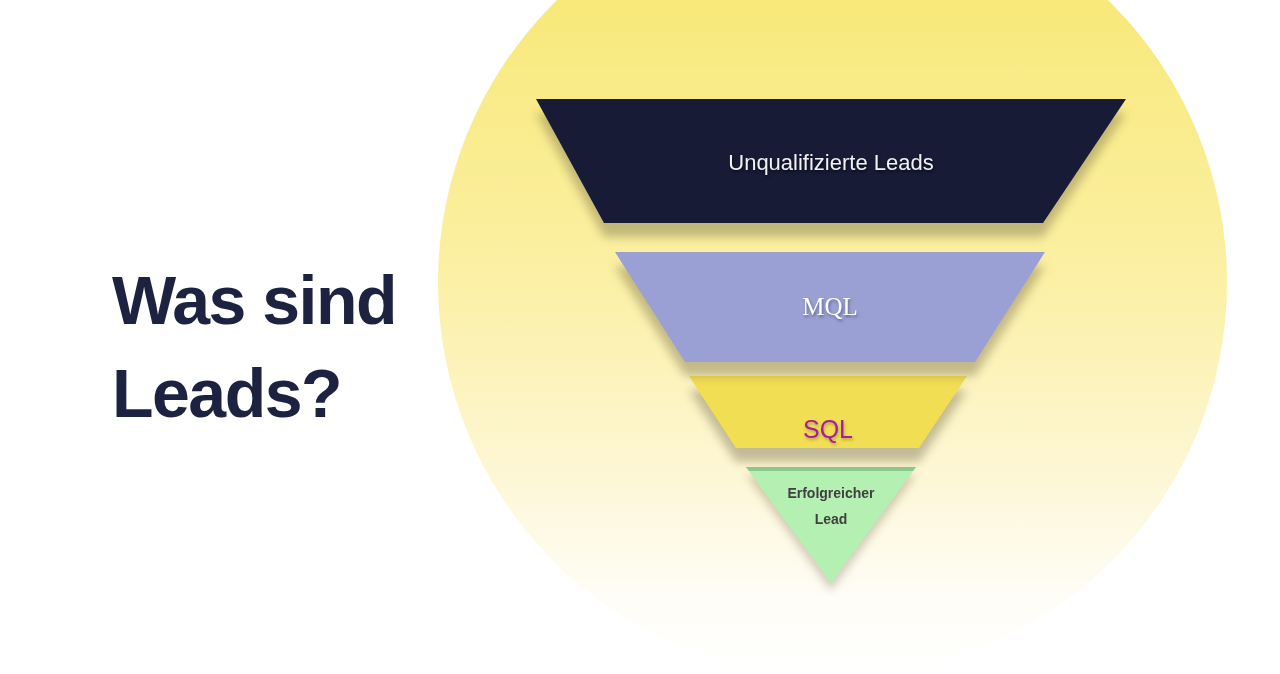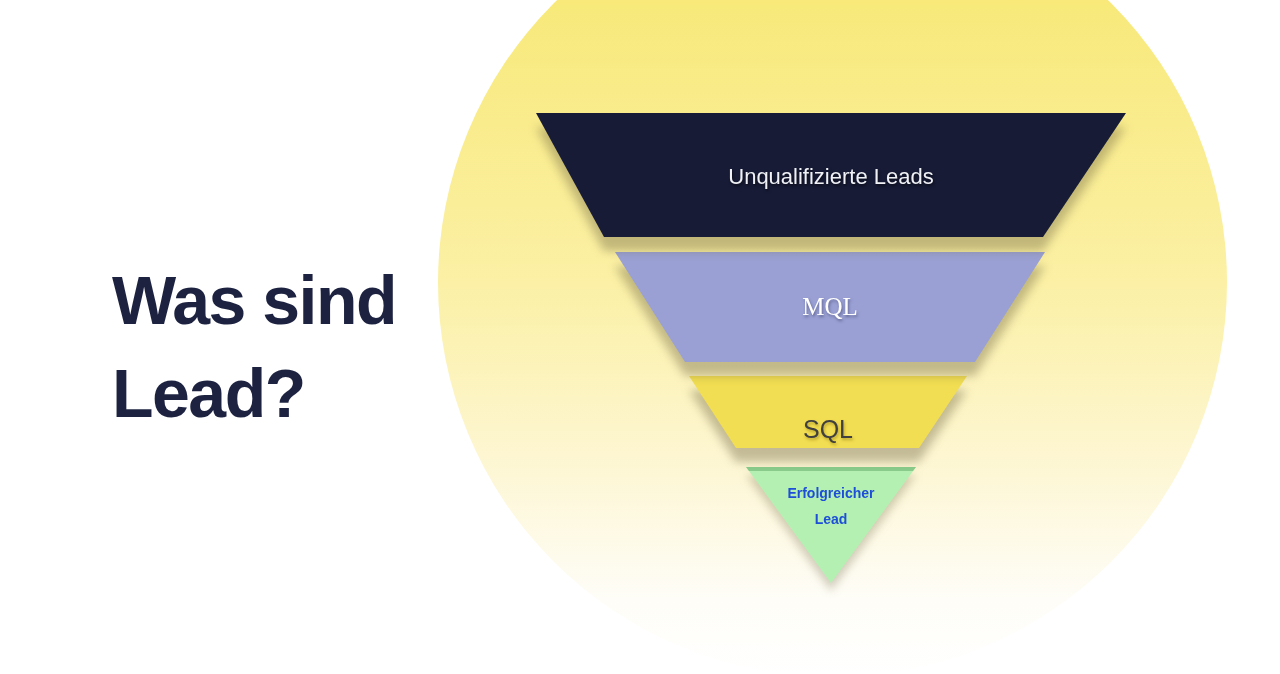--- a/index.html
+++ b/index.html
@@ -48,21 +48,21 @@
     inset: 0;
     display: flex;
     align-items: center;
     justify-content: center;
   }
   .seg-label {
     text-align: center;
     white-space: nowrap;
   }
 
-  .seg1-wrap { left: 536px; top: 113px; width: 590px; height: 128px; }
+  .seg1-wrap { left: 536px; top: 99px; width: 590px; height: 128px; }
   .seg1 { clip-path: polygon(0px 0px, 590px 0px, 507px 124px, 68px 124px); }
   .seg1 .seg-label {
     font-size: 22px;
     text-shadow: 1px 2px 3px rgba(0, 0, 0, 0.55);
   }
 
   .seg2-wrap { left: 615px; top: 252px; width: 430px; height: 110px; font-family: Liberation Serif, serif; }
   .seg2 { clip-path: polygon(0px 0px, 430px 0px, 360px 110px, 70px 110px); }
   .seg2 .seg-label {
     font-size: 25px;
@@ -100,38 +100,38 @@
 </style>
 </head>
 <body>
 
 <div class="canvas">
 
   <div class="bg-circle" style="background-image: linear-gradient(rgb(247, 232, 102) 6%, rgb(248, 233, 123) 15%, rgb(251, 240, 165) 50%, rgb(253, 246, 209) 72%, rgb(254, 253, 247) 90%, rgb(255, 255, 255) 100%);"></div>
 
   <h1 class="title" style="color: rgb(28, 34, 64);">
     <span>Was sind</span>
-    <span>Lead?</span>
+    <span>Leads?</span>
   </h1>
 
   <div>
 
     <div class="seg-wrap seg4-wrap">
       <div class="seg seg4" style="background-color: rgb(181, 240, 179);">
         <div class="top-edge"></div>
-        <div class="seg-label" style="color: #1d4ed8;">
+        <div class="seg-label" style="color: #404040;">
           <div>Erfolgreicher</div>
           <div>Lead</div>
         </div>
       </div>
     </div>
 
     <div class="seg-wrap seg3-wrap">
       <div class="seg seg3" style="background-color: rgb(242, 222, 82);">
-        <div class="seg-label" style="color: #404040; margin-top: 30px;">SQL</div>
+        <div class="seg-label" style="color: #a21caf; margin-top: 30px;">SQL</div>
       </div>
     </div>
 
     <div class="seg-wrap seg2-wrap">
       <div class="seg seg2" style="background-color: rgb(154, 160, 211);">
         <div class="seg-label" style="color: rgb(255, 255, 255);">MQL</div>
       </div>
     </div>
 
     <div class="seg-wrap seg1-wrap">

